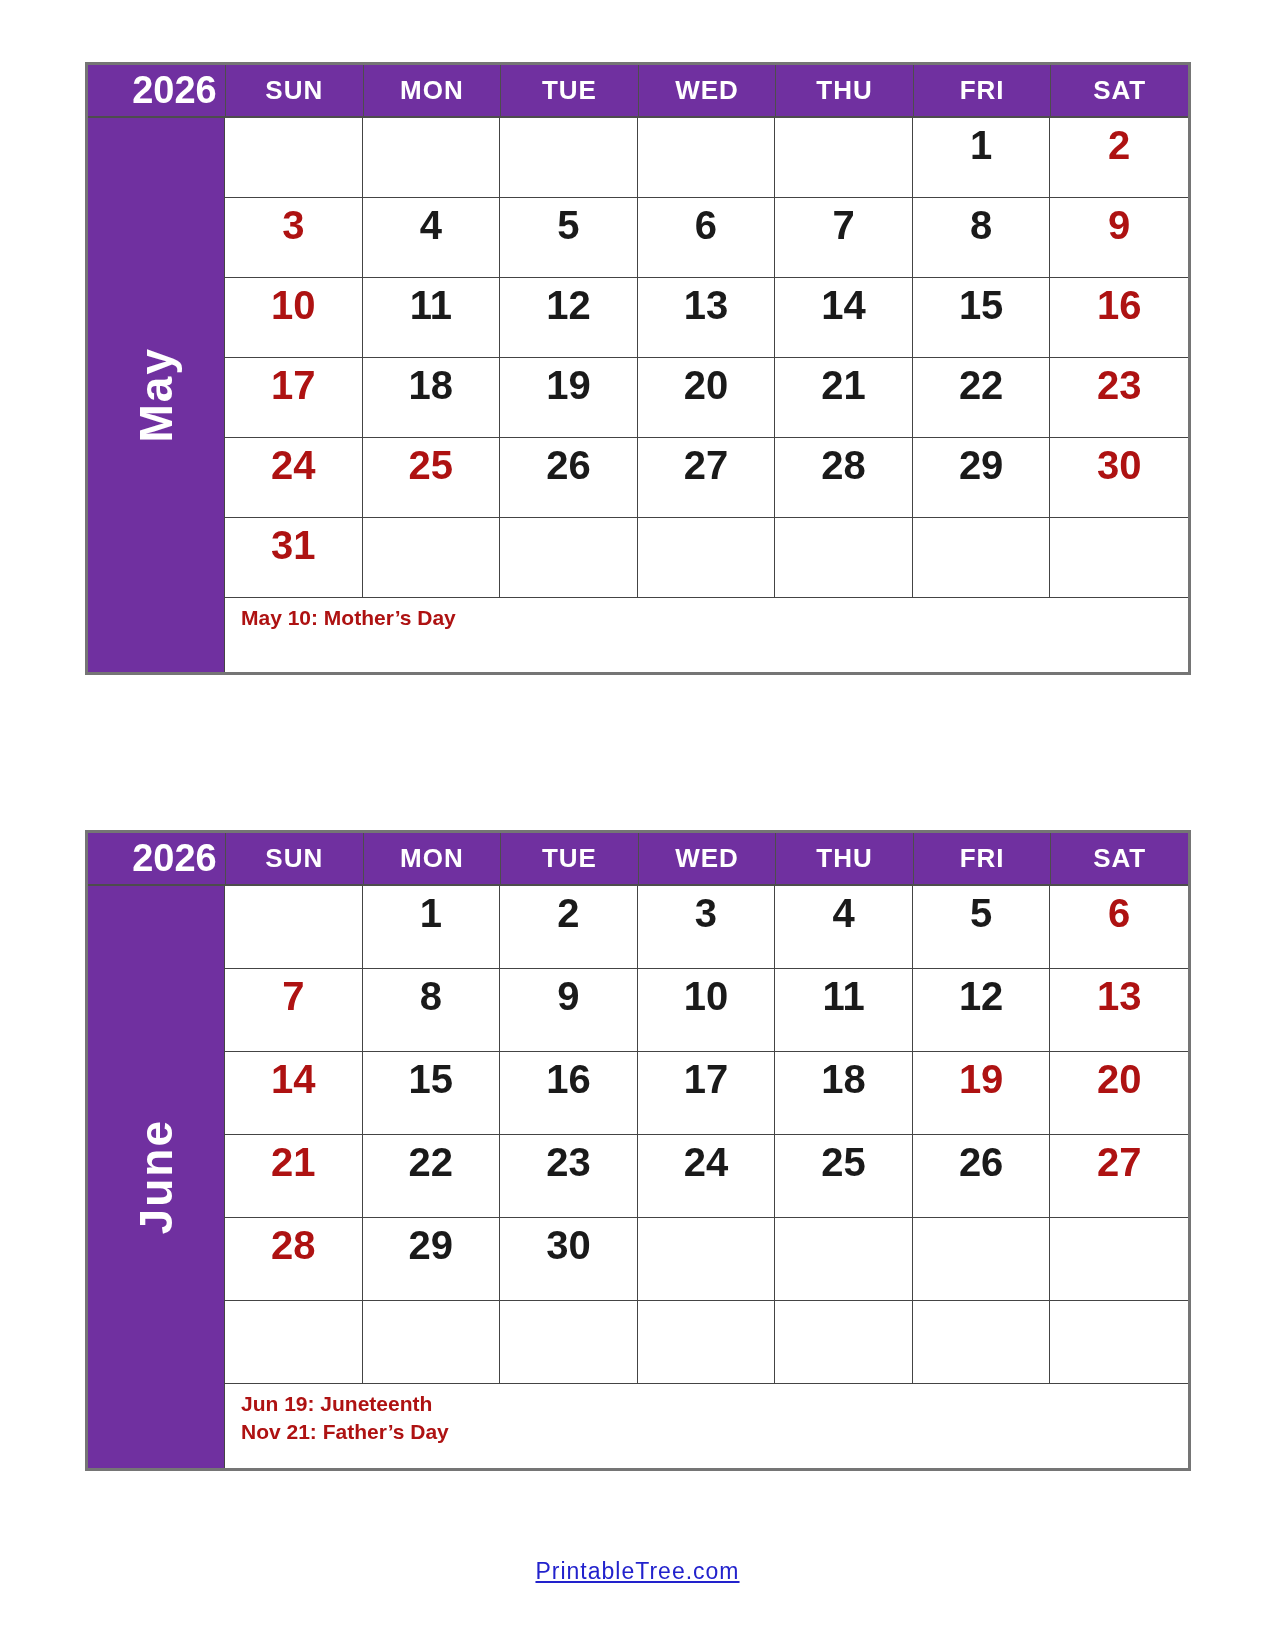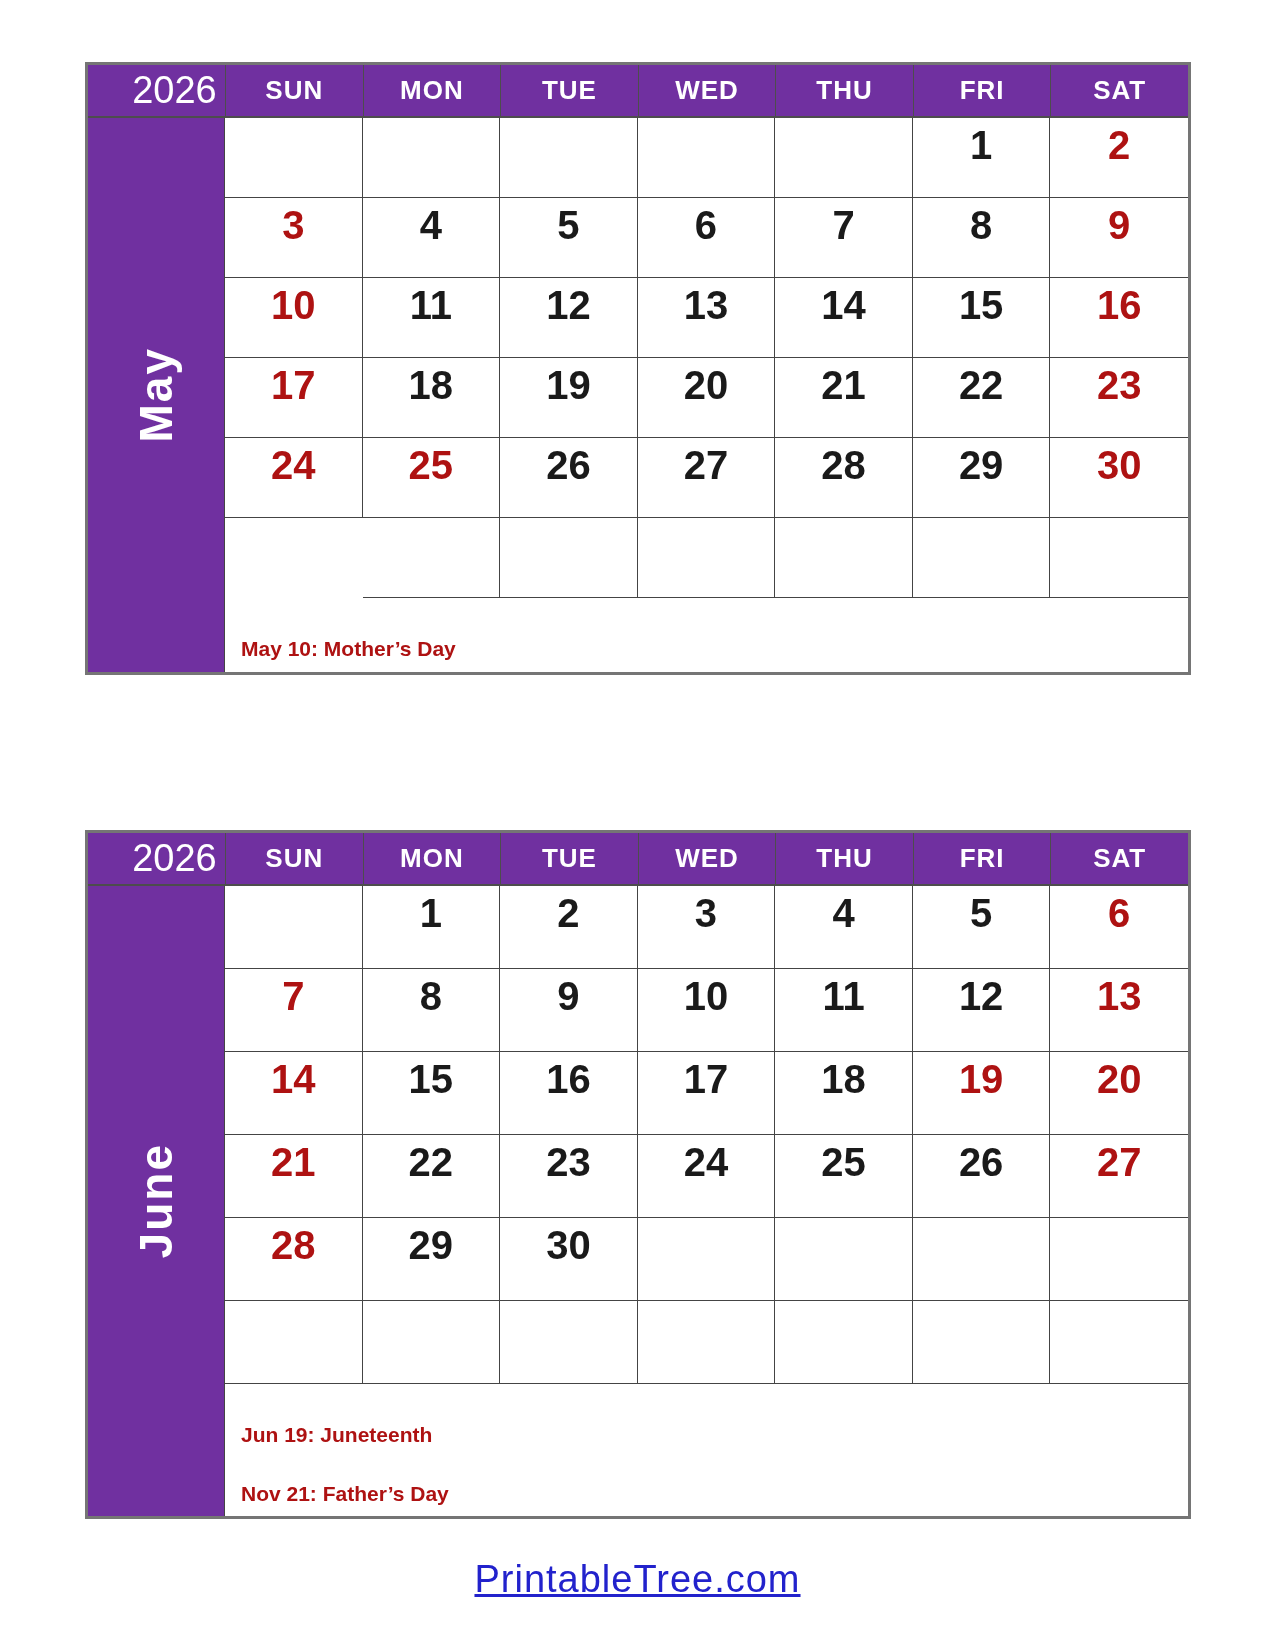--- a/index.html
+++ b/index.html
@@ -33,21 +33,21 @@
   }
   .cal-may .cal-grid{ grid-template-rows:53px repeat(6,80px) minmax(74px,auto); }
   .cal-june .cal-grid{ grid-template-rows:53px repeat(6,83px) minmax(84px,auto); }
   .cal-may{ top:62px; }
   .cal-june{ top:830px; }
 
   .year-cell{
     grid-row:1;grid-column:1;
     background:var(--purple);
     color:#ffffff;
-    font-weight:normal;
+    font-weight:bold;
     font-size:38px;
     display:flex;align-items:center;justify-content:center;
     border-bottom:2px solid #4d4d4d;
     padding-left:36px;
   }
   .dayhead{
     background:var(--purple);
     color:#ffffff;
     font-weight:bold;
     font-size:26px;
@@ -94,32 +94,31 @@
     display:flex;
     flex-direction:column;
     justify-content:flex-start;
   }
   .holiday-line{
     color:var(--red);
     font-weight:bold;
     font-size:21px;
     line-height:28px;
     white-space:pre-wrap;
-    margin-top:31px;
   }
   .footer{
     position:absolute;
     top:1558px;
     left:0;
     width:100%;
     text-align:center;
   }
   .footer a{
     color:var(--link);
-    font-size:38px;
+    font-size:23px;
     letter-spacing:1px;
     text-decoration:underline;
     margin-top:12px;
   }
 </style>
 </head>
 <body>
 
 <main>
 
@@ -167,20 +166,21 @@
         <div class="date-cell" style="grid-area: 5 / 6;">21</div>
         <div class="date-cell" style="grid-area: 5 / 7;">22</div>
         <div class="date-cell col7 is-red" style="grid-area: 5 / 8;">23</div>
         <div class="date-cell is-red" style="grid-area: 6 / 2;">24</div>
         <div class="date-cell is-red" style="grid-area: 6 / 3;">25</div>
         <div class="date-cell" style="grid-area: 6 / 4;">26</div>
         <div class="date-cell" style="grid-area: 6 / 5;">27</div>
         <div class="date-cell" style="grid-area: 6 / 6;">28</div>
         <div class="date-cell" style="grid-area: 6 / 7;">29</div>
         <div class="date-cell col7 is-red" style="grid-area: 6 / 8;">30</div>
+        <div class="date-cell is-red" style="grid-area: 7 / 2;">31</div>
         <div class="date-cell" style="grid-area: 7 / 3;"></div>
         <div class="date-cell" style="grid-area: 7 / 4;"></div>
         <div class="date-cell" style="grid-area: 7 / 5;"></div>
         <div class="date-cell" style="grid-area: 7 / 6;"></div>
         <div class="date-cell" style="grid-area: 7 / 7;"></div>
         <div class="date-cell col7" style="grid-area: 7 / 8;"></div>
       </div>
   </section>
 
   <section class="calendar cal-june">

